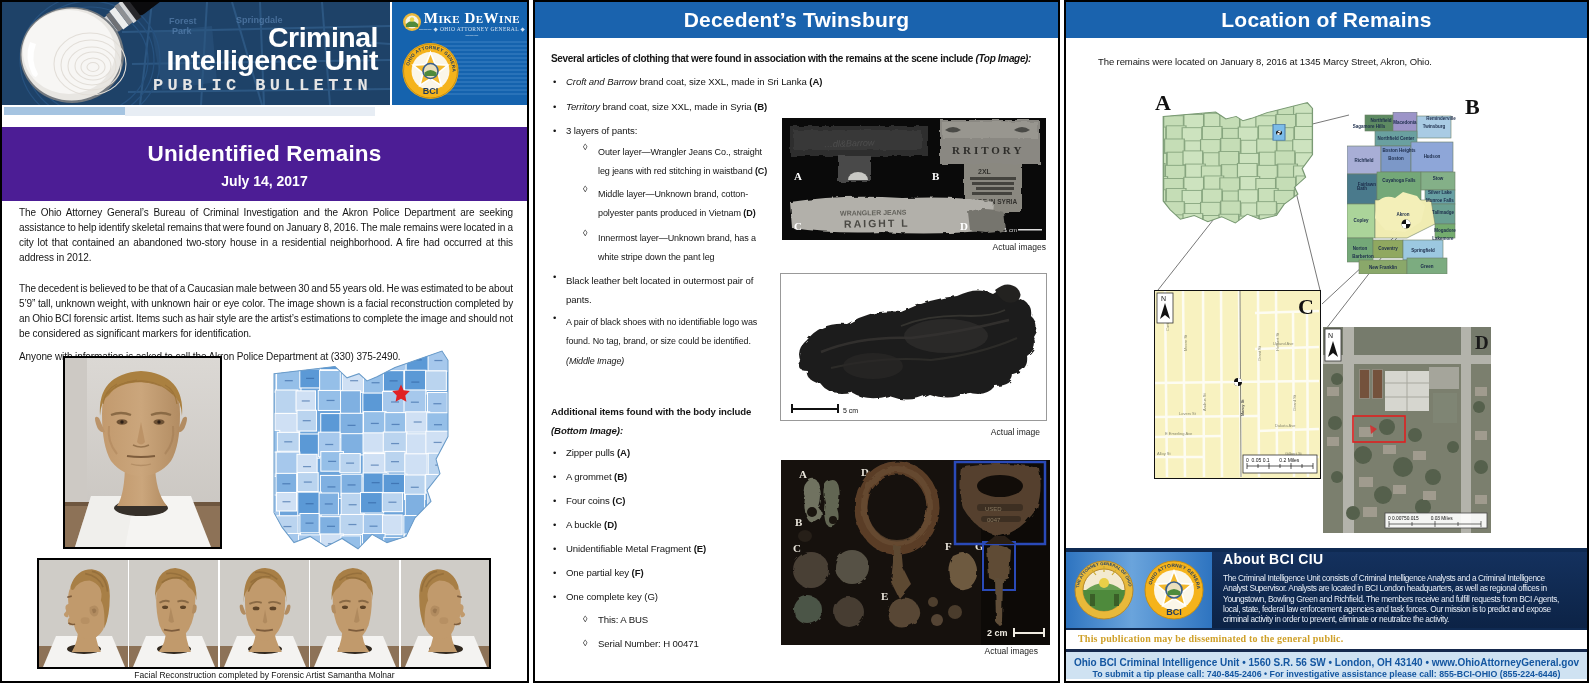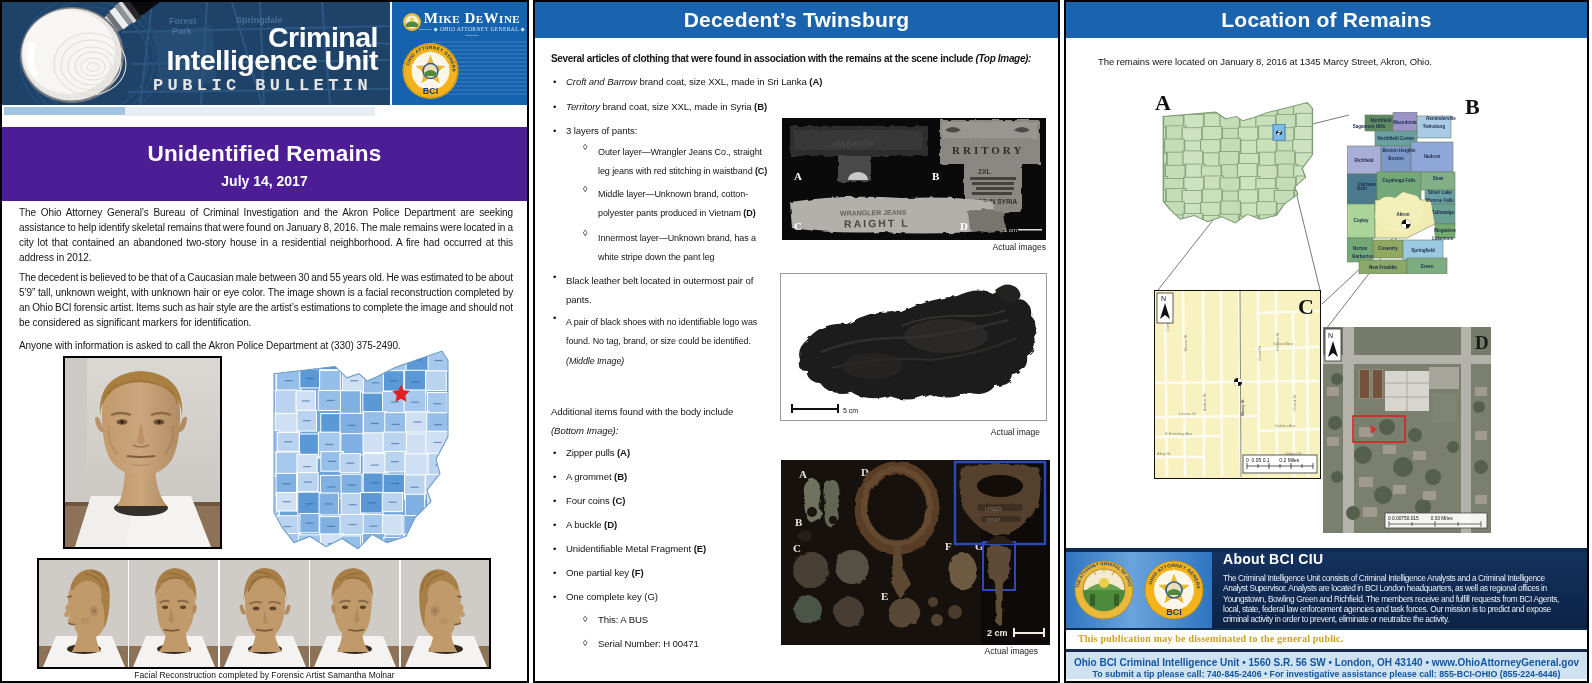--- a/index.html
+++ b/index.html
@@ -111,21 +111,21 @@
   <div class="abs" style="left:123px;top:105px;width:250px;height:9px;background:#e7edf4;"></div>
   <div class="abs" style="left:0;top:125px;width:525px;height:74px;background:#4c1d95;color:#fff;text-align:center;">
     <div style="font-size:22.5px;font-weight:bold;margin-top:14px;letter-spacing:0.2px;">Unidentified Remains</div>
     <div style="font-size:14px;font-weight:bold;margin-top:6px;">July 14, 2017</div>
   </div>
   <div class="abs" style="left:17px;top:203px;width:494px;font-size:10px;letter-spacing:-0.1px;line-height:15px;color:#151515;">
     <div class="jl" style="word-spacing:2.13px;">The Ohio Attorney General’s Bureau of Criminal Investigation and the Akron Police Department are seeking</div>
     <div class="jl" style="word-spacing:-0.42px;">assistance to help identify skeletal remains that were found on January 8, 2016. The male remains were located in a</div>
     <div class="jl" style="word-spacing:1.26px;">city lot that contained an abandoned two-story house in a residential neighborhood. A fire had occurred at this</div>
     <div class="jl">address in 2012.</div>
-    <div class="jl" style="margin-top:5px;word-spacing:-0.61px;">The decedent is believed to be that of a Caucasian male between 30 and 55 years old. He was estimated to be about</div>
+    <div class="jl" style="margin-top:16px;word-spacing:-0.61px;text-align:right;">The decedent is believed to be that of a Caucasian male between 30 and 55 years old. He was estimated to be about</div>
     <div class="jl" style="word-spacing:-0.04px;">5’9” tall, unknown weight, with unknown hair or eye color. The image shown is a facial reconstruction completed by</div>
     <div class="jl" style="word-spacing:-0.46px;">an Ohio BCI forensic artist. Items such as hair style are the artist’s estimations to complete the image and should not</div>
     <div class="jl">be considered as significant markers for identification.</div>
     <div class="jl" style="margin-top:8px;">Anyone with information is asked to call the Akron Police Department at (330) 375-2490.</div>
   </div>
 
   <div class="abs" style="left:61px;top:354px;width:159px;height:193px;border:2px solid #000;box-sizing:border-box;overflow:hidden;">
     <svg width="155" height="189" viewBox="0 0 155 189">
       <defs>
         <linearGradient id="wall" x1="0" y1="0" x2="0" y2="1">
@@ -468,21 +468,21 @@
   <div class="t" style="left:48px;top:140px;font-size:9px;">◊</div>
   <div class="t" style="left:63px;top:140px;line-height:19px;transform:scaleX(0.94);transform-origin:0 0;">Outer layer—Wrangler Jeans Co., straight<br>leg jeans with red stitching in waistband <b>(C)</b></div>
   <div class="t" style="left:48px;top:182px;font-size:9px;">◊</div>
   <div class="t" style="left:63px;top:182px;line-height:19px;transform:scaleX(0.94);transform-origin:0 0;">Middle layer—Unknown brand, cotton-<br>polyester pants produced in Vietnam <b>(D)</b></div>
   <div class="t" style="left:48px;top:226px;font-size:9px;">◊</div>
   <div class="t" style="left:63px;top:226px;line-height:19px;transform:scaleX(0.94);transform-origin:0 0;">Innermost layer—Unknown brand, has a<br>white stripe down the pant leg</div>
   <div class="t" style="left:18px;top:269px;">•</div>
   <div class="t" style="left:31px;top:269px;line-height:19px;">Black leather belt located in outermost pair of<br>pants.</div>
   <div class="t" style="left:18px;top:310px;">•</div>
   <div class="t" style="left:31px;top:310px;line-height:19.3px;transform:scaleX(0.93);transform-origin:0 0;">A pair of black shoes with no identifiable logo was<br>found. No tag, brand, or size could be identified.<br><i>(Middle Image)</i></div>
-  <div class="t" style="left:16px;top:399.5px;font-weight:normal;line-height:19px;">Additional items found with the body include<br><i>(Bottom Image):</i></div>
+  <div class="t" style="left:16px;top:399.5px;font-weight:bold;line-height:19px;">Additional items found with the body include<br><i>(Bottom Image):</i></div>
   <div class="t" style="left:18px;top:445px;">•</div>
   <div class="t" style="left:31px;top:445px;">Zipper pulls <b>(A)</b></div>
   <div class="t" style="left:18px;top:469px;">•</div>
   <div class="t" style="left:31px;top:469px;">A grommet <b>(B)</b></div>
   <div class="t" style="left:18px;top:493px;">•</div>
   <div class="t" style="left:31px;top:493px;">Four coins <b>(C)</b></div>
   <div class="t" style="left:18px;top:517px;">•</div>
   <div class="t" style="left:31px;top:517px;">A buckle <b>(D)</b></div>
   <div class="t" style="left:18px;top:541px;">•</div>
   <div class="t" style="left:31px;top:541px;">Unidentifiable Metal Fragment <b>(E)</b></div>

